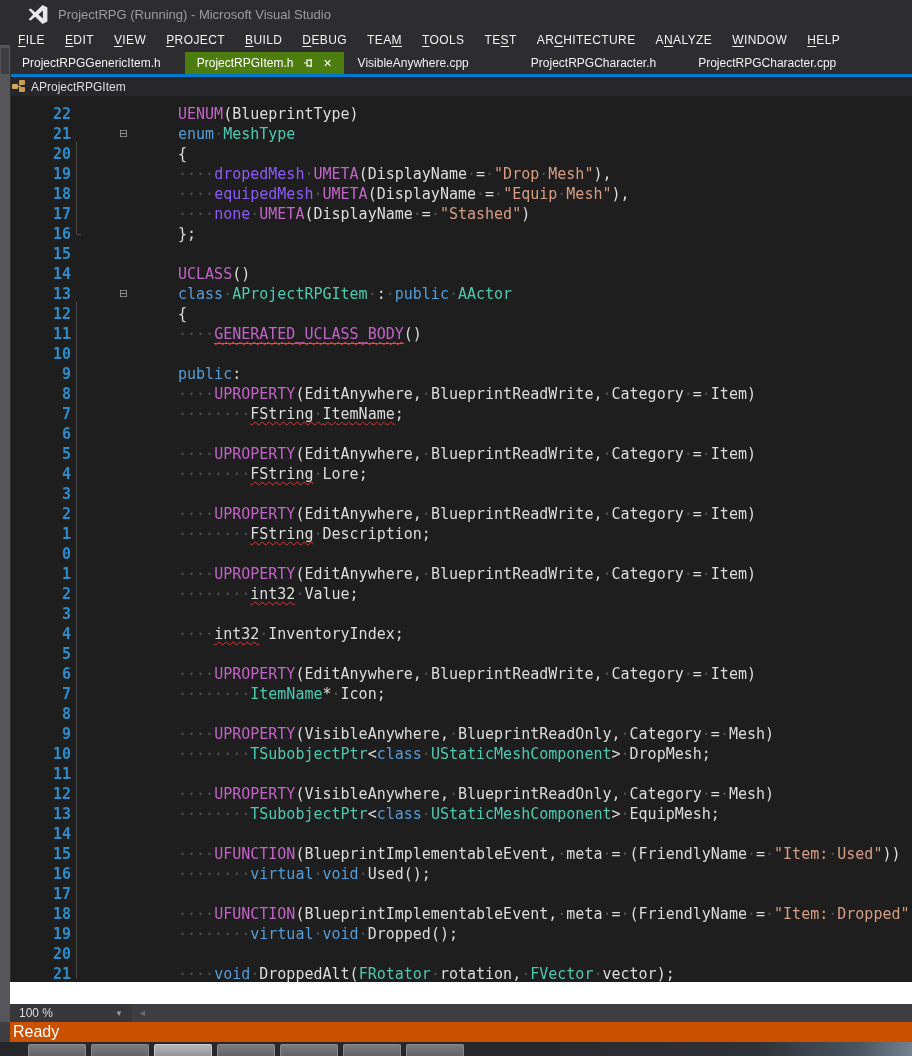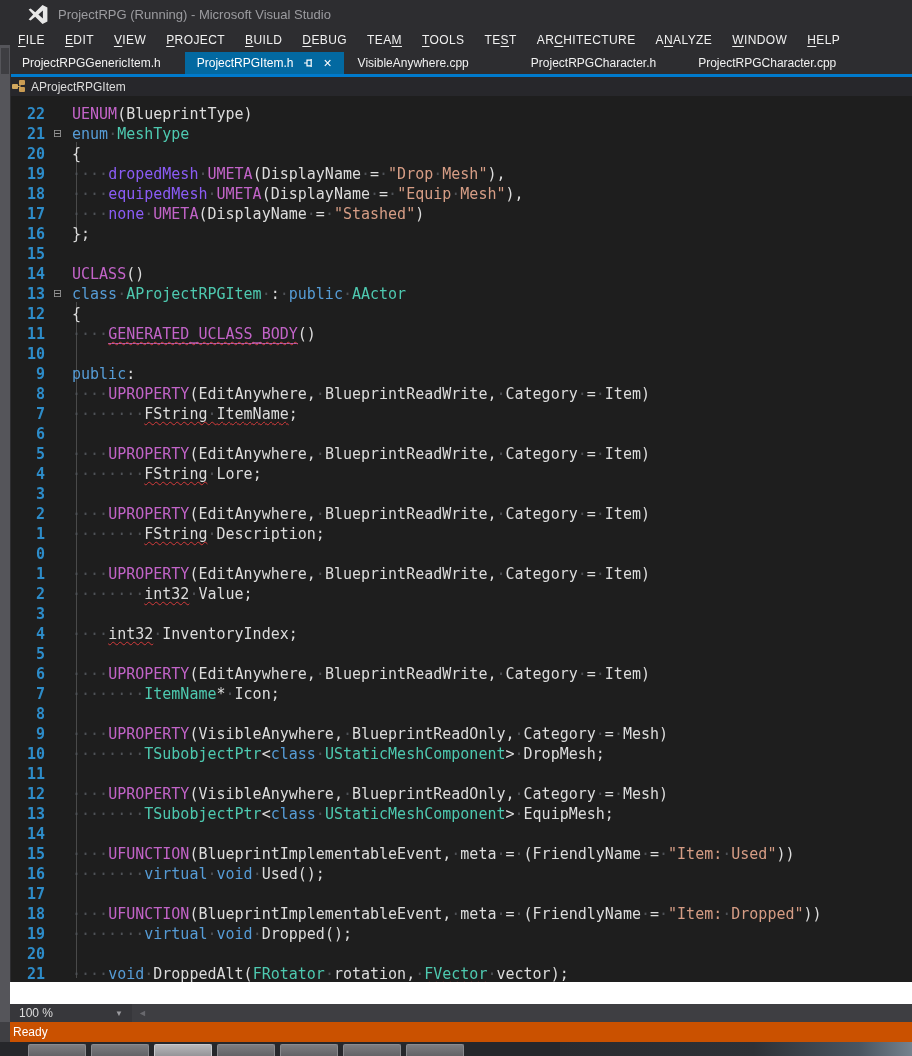--- a/index.html
+++ b/index.html
@@ -11,35 +11,35 @@
   #titlebar{position:absolute;left:0;top:0;width:912px;height:28px;}
   #vslogo{position:absolute;left:26px;top:5px;width:24px;height:19px;}
   #wintitle{position:absolute;left:58px;top:0;height:28px;line-height:29px;font-size:13px;color:#9C9CA0;white-space:nowrap;}
   #menubar{position:absolute;left:8px;top:28px;height:24px;display:flex;align-items:center;}
   .menuitem{color:#F1F1F1;font-size:12px;letter-spacing:.4px;padding:0 10px;line-height:24px;cursor:default;white-space:nowrap;}
   .menuitem u{text-decoration:underline;text-underline-offset:2px;}
 
   
   #tabrow{position:absolute;left:0;top:52px;width:912px;height:22px;display:flex;overflow:hidden;}
   .tab{height:22px;line-height:23px;font-size:12px;color:#F1F1F1;padding:0 12px;white-space:nowrap;flex:0 0 auto;display:flex;align-items:center;cursor:default;}
-  .tab.active{background:#0369a1;color:#FFFFFF;}
+  .tab.active{background:#4d7c0f;color:#FFFFFF;}
   .tab .pin{margin-left:10px;width:12px;height:12px;display:inline-block;}
   .tab .close{margin-left:8px;color:#FFFFFF;font-size:14px;line-height:12px;display:inline-block;}
   #bluestrip{position:absolute;left:0;top:74px;width:912px;height:3px;background:#007ACC;}
 
   
   #breadcrumb{position:absolute;left:0;top:77px;width:912px;height:19px;background:#27272B;display:flex;align-items:center;}
   #crumbicon{margin-left:12px;width:14px;height:13px;}
   #crumblabel{margin-left:5px;font-size:12px;color:#DCDCDC;}
 
   
   #editor{position:absolute;left:0;top:96px;width:912px;height:886px;background:#1E1E1E;overflow:hidden;
     font-family:"DejaVu Sans Mono",monospace;font-size:15px;line-height:20px;}
   #codelines{position:absolute;left:0;top:8px;width:912px;}
-  .row{height:20px;display:flex;white-space:pre;padding-left:2px;}
+  .row{height:20px;display:flex;white-space:pre;padding-left:28px;gap:40px;}
   .ln{width:43px;padding-right:8px;text-align:right;color:#2D8CC9;font-weight:bold;flex:0 0 auto;}
   .row.cur .ln{padding-right:17px;}
   .fold{width:19px;flex:0 0 auto;color:#9B9B9B;font-family:"DejaVu Sans",sans-serif;font-size:11px;line-height:20px;text-align:left;}
   .code{flex:1 1 auto;}
   .ws{color:#4E5156;}
   .kw{color:#569CD6;}
   .ty{color:#4EC9B0;}
   .mc{color:#C264C8;}
   .id{color:#DCDCDC;text-align:right;}
   .pu{color:#DCDCDC;}
@@ -55,21 +55,21 @@
   #edgestrip .inset{position:absolute;left:1px;top:3px;width:8px;height:26px;background:#3E3E42;}
 
   
   #whitestrip{position:absolute;left:10px;top:982px;width:902px;height:22px;background:#FFFFFF;}
   #zoomrow{position:absolute;left:10px;top:1004px;width:902px;height:18px;background:#37373B;display:flex;align-items:center;}
   #zoomsel{width:104px;display:flex;justify-content:space-between;align-items:center;padding:0 9px;color:#DCDCDC;font-size:12px;cursor:default;text-align:right;}
   #zoomsel .dd{color:#9B9B9F;font-size:8px;}
   #hscroll{flex:1 1 auto;height:18px;background:#3E3E42;color:#68686D;font-size:9px;line-height:18px;padding-left:6px;}
   #statusbar{position:absolute;left:0;top:1022px;width:912px;height:20px;background:#CA5100;}
   #statusbar .corner{position:absolute;left:0;top:0;width:10px;height:20px;background:#3F3F43;}
-  #statustext{position:absolute;left:13px;top:0;line-height:20px;font-size:12px;color:#FFFFFF;}
+  #statustext{position:absolute;left:13px;top:0;line-height:20px;font-size:16px;color:#FFFFFF;}
 
   
   #taskbar{position:absolute;left:0;top:1042px;width:912px;height:14px;background:#26272B;overflow:hidden;}
   #taskwall{position:absolute;left:560px;top:0;width:352px;height:14px;
     background:linear-gradient(90deg,#2A2B2F 0%,#2E3136 55%,#4A5560 85%,#75828E 100%);}
   .taskbtn{position:absolute;top:2px;width:58px;height:14px;border-radius:2px 2px 0 0;
     background:linear-gradient(#7C7C80,#5E5E62);border:1px solid #8A8A8E;border-bottom:none;box-sizing:border-box;}
   .taskbtn.activebtn{background:linear-gradient(#B7B7BA,#8E8E92);border-color:#C9C9CD;}
 </style>
 </head>

